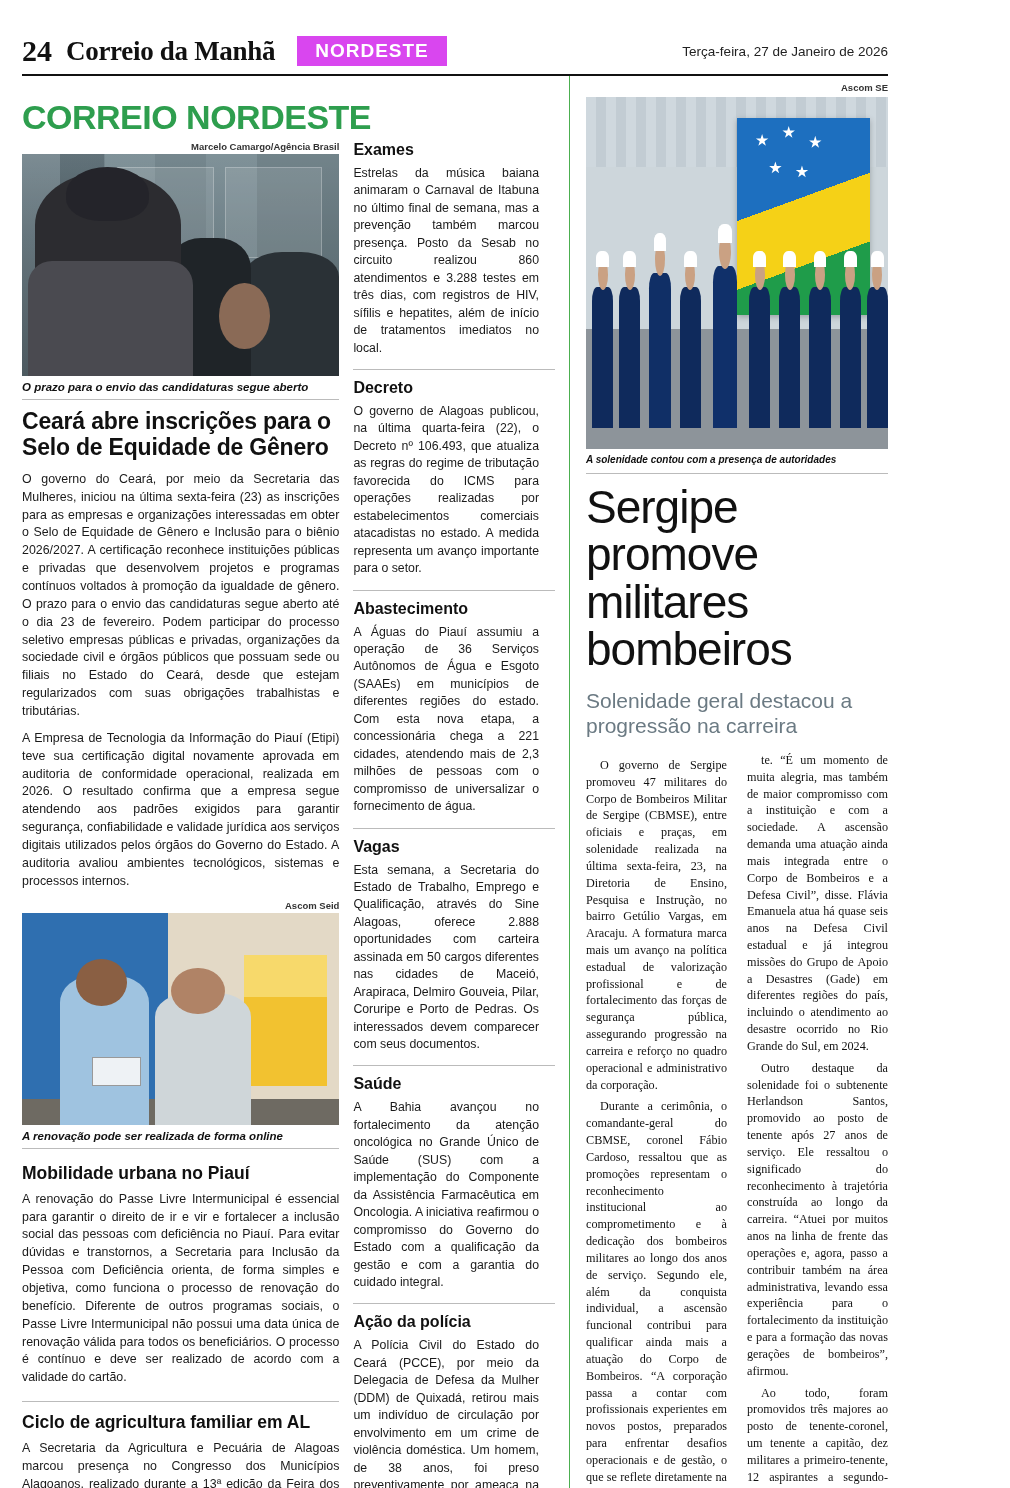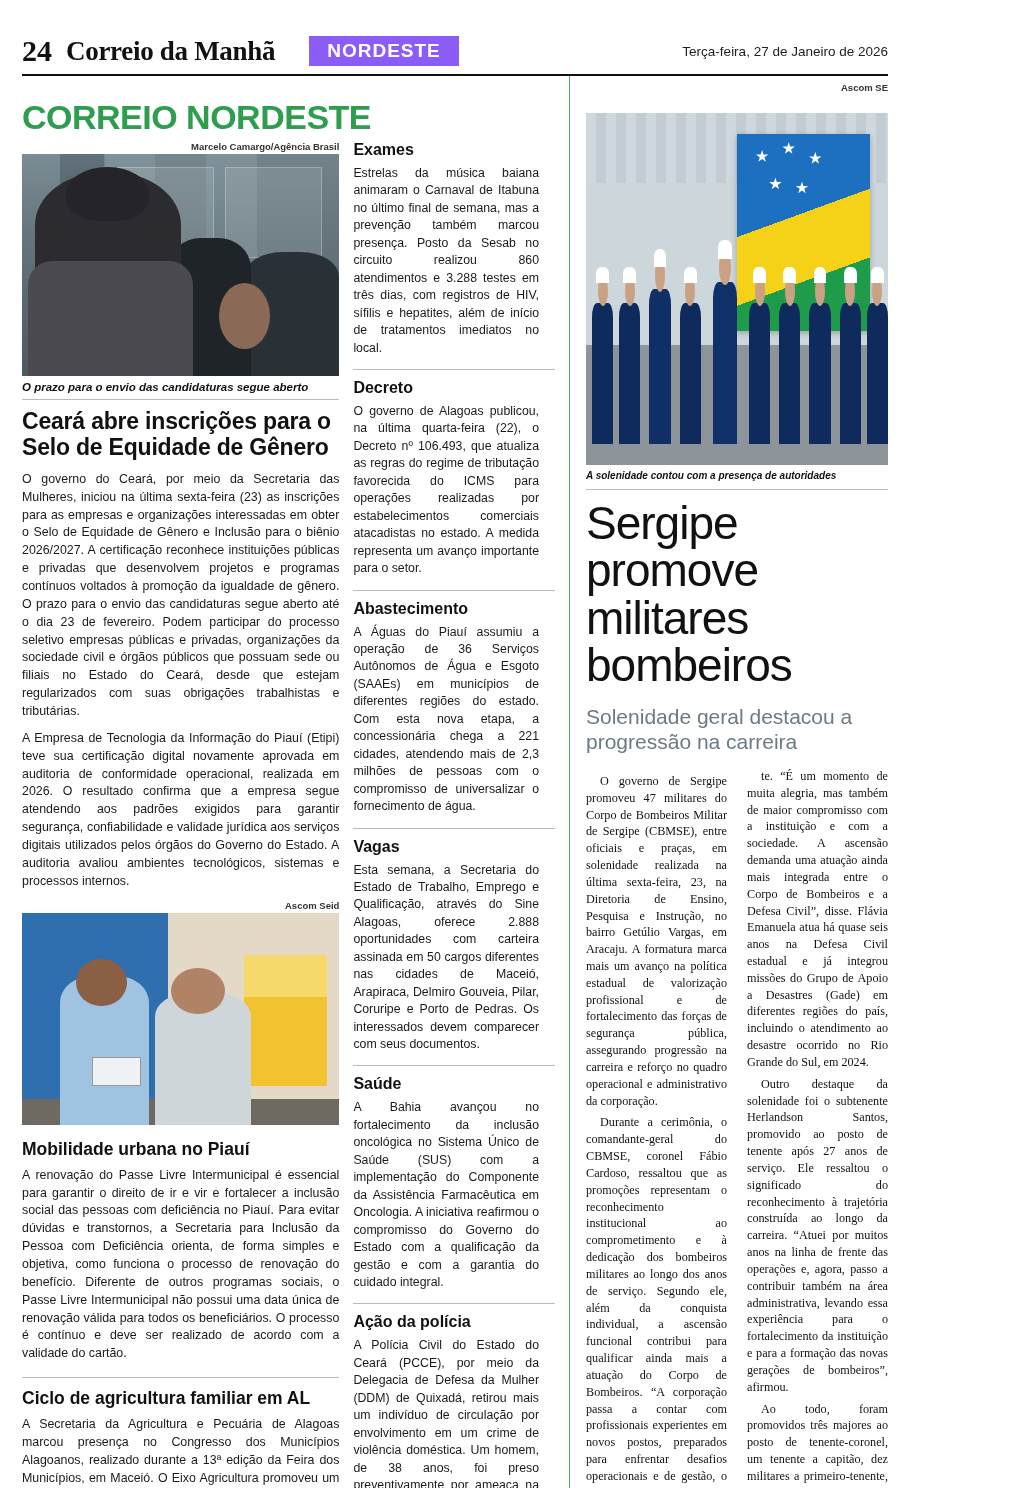--- a/index.html
+++ b/index.html
@@ -42,27 +42,27 @@
   }
   .paper-name {
     font-family: "Liberation Serif", serif;
     font-size: 27px;
     font-weight: bold;
     letter-spacing: -0.3px;
     color: #111;
     line-height: 1;
   }
   .section-tag {
-    background: #8b5cf6;
+    background: #d946ef;
     color: #fff;
     font-size: 19px;
     font-weight: bold;
     letter-spacing: 1px;
     padding: 5px 18px 6px 18px;
-    margin-left: 24px;
+    margin-left: 12px;
     line-height: 1;
   }
   .masthead-date {
     margin-left: auto;
     font-size: 13.5px;
     color: #222;
     font-family: "Liberation Sans", sans-serif;
   }
   .rule-top {
     border-top: 2.5px solid #111;
@@ -95,21 +95,21 @@
     font-weight: bold;
     color: #2e9e4e;
     letter-spacing: -0.5px;
     margin: 12px 0 4px 0;
   }
   .credit-right {
     text-align: right;
     font-size: 9.5px;
     color: #333;
     font-weight: bold;
-    margin-bottom: 20px;
+    margin-bottom: 4px;
   }
   .credit-left {
     text-align: right;
     font-size: 9.5px;
     color: #333;
     font-weight: bold;
     margin-bottom: 2px;
   }
 
   
@@ -320,20 +320,21 @@
             <div class="p2-wall"></div>
             <div class="p2-yellow"></div>
             <div class="p2-yellow2"></div>
             <div class="p2-floor"></div>
             <div class="p2-woman2"></div>
             <div class="p2-head2"></div>
             <div class="p2-woman1"></div>
             <div class="p2-head1"></div>
             <div class="p2-card"></div>
           </div>
+          <div class="photo-caption">A renovação pode ser realizada de forma online</div>
 
           <h3 class="subhead first">Mobilidade urbana no Piauí</h3>
           <p class="body-text">A renovação do Passe Livre Intermunicipal é essencial para garantir o direito de ir e vir e fortalecer a inclusão social das pessoas com deficiência no Piauí. Para evitar dúvidas e transtornos, a Secretaria para Inclusão da Pessoa com Deficiência orienta, de forma simples e objetiva, como funciona o processo de renovação do benefício. Diferente de outros programas sociais, o Passe Livre Intermunicipal não possui uma data única de renovação válida para todos os beneficiários. O processo é contínuo e deve ser realizado de acordo com a validade do cartão.</p>
 
           <h3 class="subhead">Ciclo de agricultura familiar em AL</h3>
           <p class="body-text">A Secretaria da Agricultura e Pecuária de Alagoas marcou presença no Congresso dos Municípios Alagoanos, realizado durante a 13ª edição da Feira dos Municípios, em Maceió. O Eixo Agricultura promoveu um amplo debate sobre o impacto da agricultura familiar na economia dos municípios, a integração de políticas e o uso da inovação como ferramentas para gerar resultados.</p>
         </div>
 
         <div class="lcol-b">
           <div class="brief-title first">Exames</div>
@@ -342,21 +343,21 @@
           <div class="brief-title">Decreto</div>
           <p class="brief-text">O governo de Alagoas publicou, na última quarta-feira (22), o Decreto nº 106.493, que atualiza as regras do regime de tributação favorecida do ICMS para operações realizadas por estabelecimentos comerciais atacadistas no estado. A medida representa um avanço importante para o setor.</p>
 
           <div class="brief-title">Abastecimento</div>
           <p class="brief-text">A Águas do Piauí assumiu a operação de 36 Serviços Autônomos de Água e Esgoto (SAAEs) em municípios de diferentes regiões do estado. Com esta nova etapa, a concessionária chega a 221 cidades, atendendo mais de 2,3 milhões de pessoas com o compromisso de universalizar o fornecimento de água.</p>
 
           <div class="brief-title">Vagas</div>
           <p class="brief-text">Esta semana, a Secretaria do Estado de Trabalho, Emprego e Qualificação, através do Sine Alagoas, oferece 2.888 oportunidades com carteira assinada em 50 cargos diferentes nas cidades de Maceió, Arapiraca, Delmiro Gouveia, Pilar, Coruripe e Porto de Pedras. Os interessados devem comparecer com seus documentos.</p>
 
           <div class="brief-title">Saúde</div>
-          <p class="brief-text">A Bahia avançou no fortalecimento da inclusão oncológica no Sistema Único de Saúde (SUS) com a implementação do Componente da Assistência Farmacêutica em Oncologia. A iniciativa reafirmou o compromisso do Governo do Estado com a qualificação da gestão e com a garantia do cuidado integral.</p>
+          <p class="brief-text">A Bahia avançou no fortalecimento da atenção oncológica no Grande Único de Saúde (SUS) com a implementação do Componente da Assistência Farmacêutica em Oncologia. A iniciativa reafirmou o compromisso do Governo do Estado com a qualificação da gestão e com a garantia do cuidado integral.</p>
 
           <div class="brief-title">Ação da polícia</div>
           <p class="brief-text">A Polícia Civil do Estado do Ceará (PCCE), por meio da Delegacia de Defesa da Mulher (DDM) de Quixadá, retirou mais um indivíduo de circulação por envolvimento em um crime de violência doméstica. Um homem, de 38 anos, foi preso preventivamente por ameaça na última semana.</p>
         </div>
       </div>
     </div>
 
     <div class="right-zone">
 
       <div class="credit-right">Ascom SE</div>

